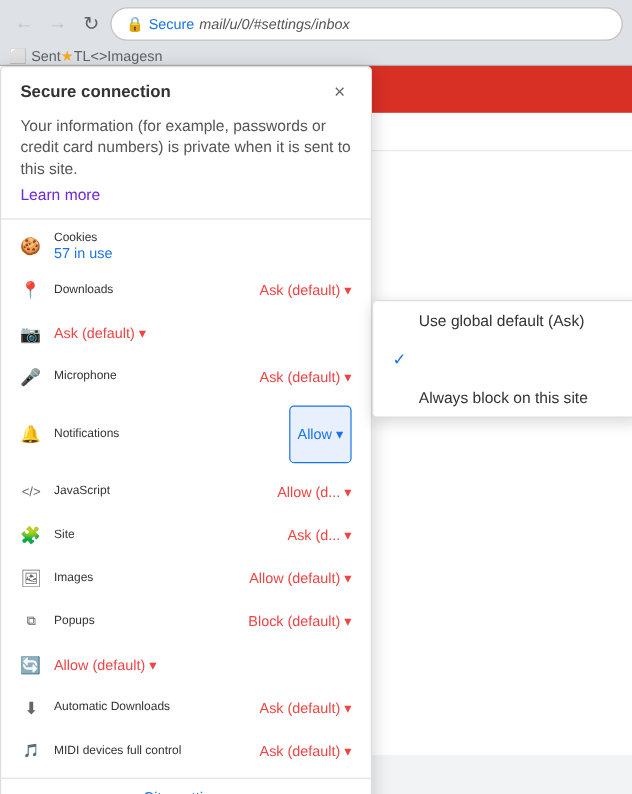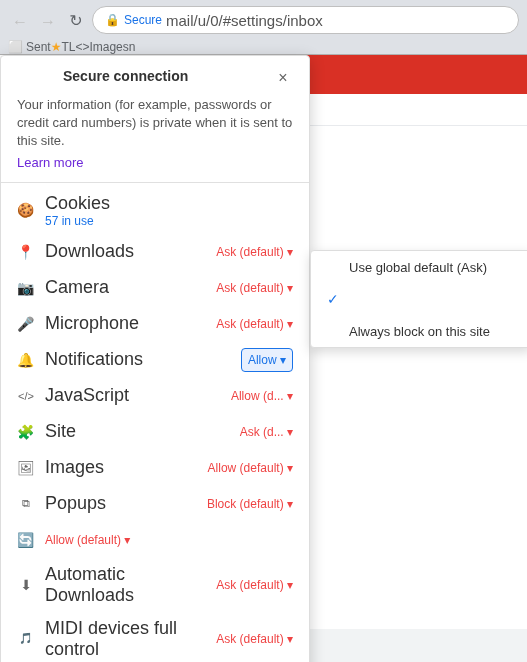--- a/index.html
+++ b/index.html
@@ -32,21 +32,21 @@
       align-items: center;
       background: white;
       border-radius: 20px;
       padding: 4px 12px;
       height: 28px;
       border: 1px solid #c0c0c0;
       position: relative;
     }
     .lock-icon { color: #1a73e8; margin-right: 4px; font-size: 12px; }
     .secure-text { color: #1a73e8; font-size: 12px; margin-right: 4px; }
-    .url-text { color: #555; font-size: 15px; flex: 1; overflow: hidden; white-space: nowrap; }
+    .url-text { color: #555; font-size: 12px; flex: 1; overflow: hidden; white-space: nowrap; font-style: italic; }
 
     .tabs-bar {
       display: flex;
       background: #dee1e6;
       padding: 0 8px;
       border-bottom: 1px solid #b0b0b0;
     }
     .bookmark-item { font-size: 12px; color: #5f6368; cursor: pointer; display: flex; align-items: center; gap: 3px; }
 
     
@@ -131,21 +131,21 @@
       box-shadow: 0 4px 16px rgba(0,0,0,0.2);
       z-index: 100;
       border-radius: 4px;
     }
     .popup-header {
       padding: 12px 16px 8px 16px;
       display: flex;
       justify-content: space-between;
       align-items: flex-start;
     }
-    .popup-title { font-size: 14px; font-weight: 600; color: #333; margin-left: 46px; }
+    .popup-title { font-size: 14px; font-weight: 600; color: #333; }
     .popup-close {
       width: 20px; height: 20px;
       border: none; background: none;
       cursor: pointer;
       color: #666;
       font-size: 16px;
       line-height: 1;
       padding: 0;
     }
     .popup-desc {
@@ -175,42 +175,42 @@
     .settings-icon {
       width: 18px;
       margin-right: 10px;
       color: #666;
       font-size: 14px;
       flex-shrink: 0;
       text-align: center;
     }
     .settings-label {
       flex: 1;
-      font-size: 18px;
+      font-size: 10px;
       color: #333;
     }
     .settings-sub {
       font-size: 12px;
       color: #1a73e8;
       cursor: pointer;
     }
     .settings-value {
       font-size: 12px;
       color: #ef4444;
       display: flex;
       align-items: center;
       gap: 2px;
       cursor: pointer;
       white-space: nowrap;
     }
     .settings-value.highlighted {
       background: #e8f0fe;
       border: 1px solid #1a73e8;
       border-radius: 4px;
-      padding: 4px 6px;
+      padding: 16px 6px;
       color: #1a73e8;
     }
 
     .popup-site-settings {
       padding: 8px 16px 10px 16px;
       display: block;
       cursor: pointer;
       font-size: 13px;
       color: #1a73e8;
       text-align: center;
@@ -336,21 +336,20 @@
       </div>
 
       <div class="settings-item">
         <span class="settings-icon">📍</span>
         <span class="settings-label">Downloads</span>
         <span class="settings-value">Ask (default) ▾</span>
       </div>
 
       <div class="settings-item">
         <span class="settings-icon">📷</span>
-        <span class="settings-label">Camera</span>
         <span class="settings-value">Ask (default) ▾</span>
       </div>
 
       <div class="settings-item">
         <span class="settings-icon">🎤</span>
         <span class="settings-label">Microphone</span>
         <span class="settings-value">Ask (default) ▾</span>
       </div>
 
       <div class="settings-item">

